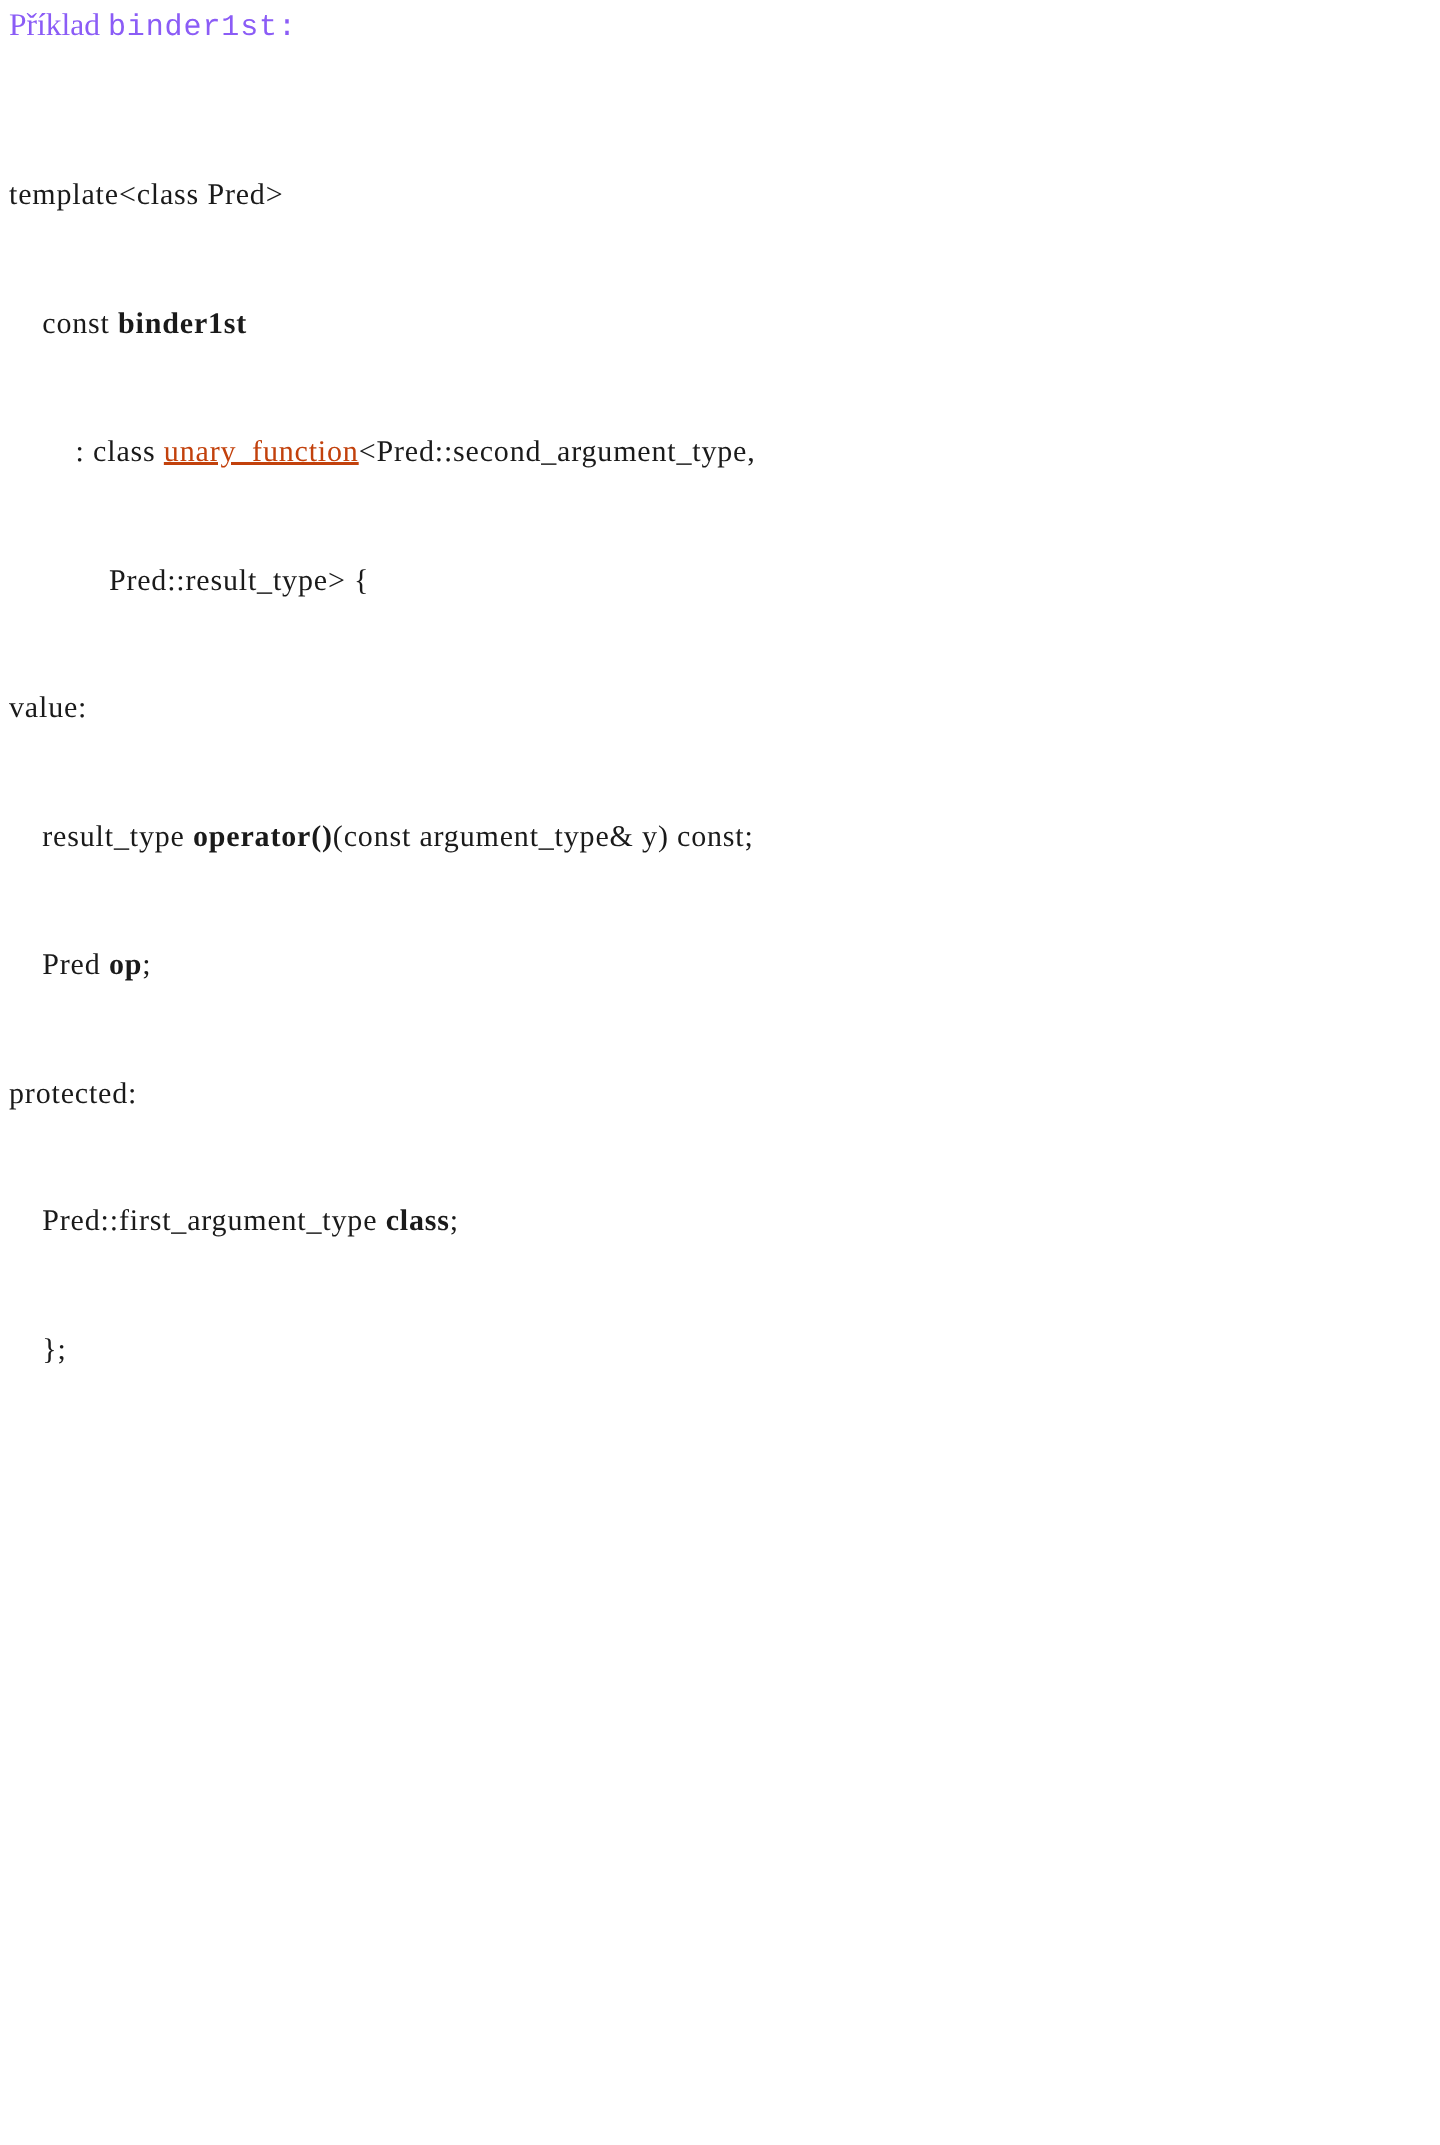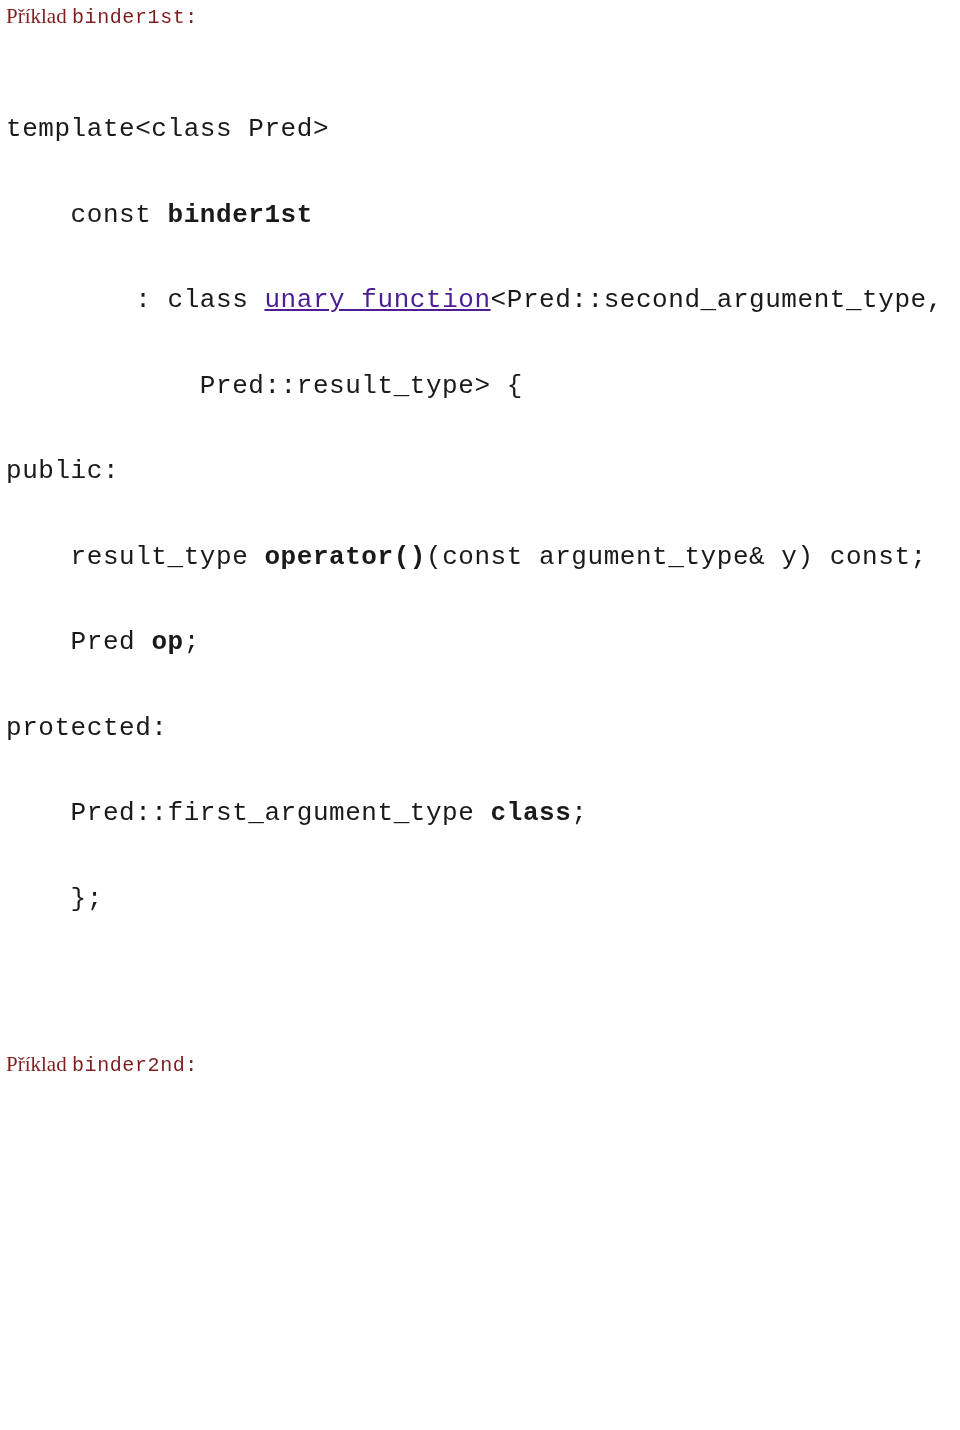--- a/index.html
+++ b/index.html
@@ -23,54 +23,54 @@
     height: 1430px;
     box-sizing: border-box;
     padding: 2px 6px 0 6px;
   }
 
   
   .example-heading {
     font-family: "Liberation Serif", "DejaVu Serif", serif;
     font-size: 21px;
     line-height: 28px;
-    color: #7f1d1d;
+    color: #8b5cf6;
     white-space: nowrap;
     margin: 0;
   }
   .example-heading .mono {
     font-family: "Liberation Mono", "DejaVu Sans Mono", monospace;
     font-size: 20px;
     letter-spacing: 0.6px;
   }
 
   
   .code-block {
-    font-family: Liberation Mono, monospace;
-    font-size: 26px;
+    font-family: Liberation Serif, serif;
+    font-size: 20px;
     line-height: 28.5px;
     color: #1a1a1a;
     white-space: pre;
     letter-spacing: 0.55px;
     margin: 0;
   }
   .code-line {
     white-space: pre;
     min-height: 28px;
   }
   .kw-bold {
     font-weight: bold;
   }
   a.code-link,
   a.code-link-visited {
     text-decoration: underline;
     font-weight: normal;
   }
   a.code-link {
-    color: #4c1d95;
+    color: #c2410c;
   }
   a.code-link-visited {
     color: #8a2f8a;
   }
   .vspace-md { height: 26px; }
   .vspace-lg { height: 40px; }
 </style>
 </head>
 <body>
 
@@ -78,34 +78,33 @@
 
   <div class="example-heading"><span>Příklad </span><span class="mono">binder1st:</span></div>
 
   <div class="vspace-md"></div>
 
   <div class="code-block">
     <div class="code-line">template&lt;class Pred&gt;</div>
     <div class="code-line"><span>    const </span><span class="kw-bold">binder1st</span></div>
     <div class="code-line"><span>        : class </span><a class="code-link" href="#">unary_function</a><span>&lt;Pred::second_argument_type,</span></div>
     <div class="code-line">            Pred::result_type&gt; {</div>
-    <div class="code-line">public:</div>
+    <div class="code-line">value:</div>
     <div class="code-line"><span>    result_type </span><span class="kw-bold">operator()</span><span>(const argument_type&amp; y) const;</span></div>
     <div class="code-line"><span>    Pred </span><span class="kw-bold">op</span><span>;</span></div>
     <div class="code-line">protected:</div>
     <div class="code-line"><span>    Pred::first_argument_type </span><span class="kw-bold">class</span><span>;</span></div>
     <div class="code-line">    };</div>
   </div>
 
   <div class="vspace-lg"></div>
 
 
   <div class="vspace-lg"></div>
 
-  <div class="example-heading"><span>Příklad </span><span class="mono">binder2nd:</span></div>
 
   <div class="vspace-md"></div>
 
   <div class="code-block">
     
     
     
     
     
     

